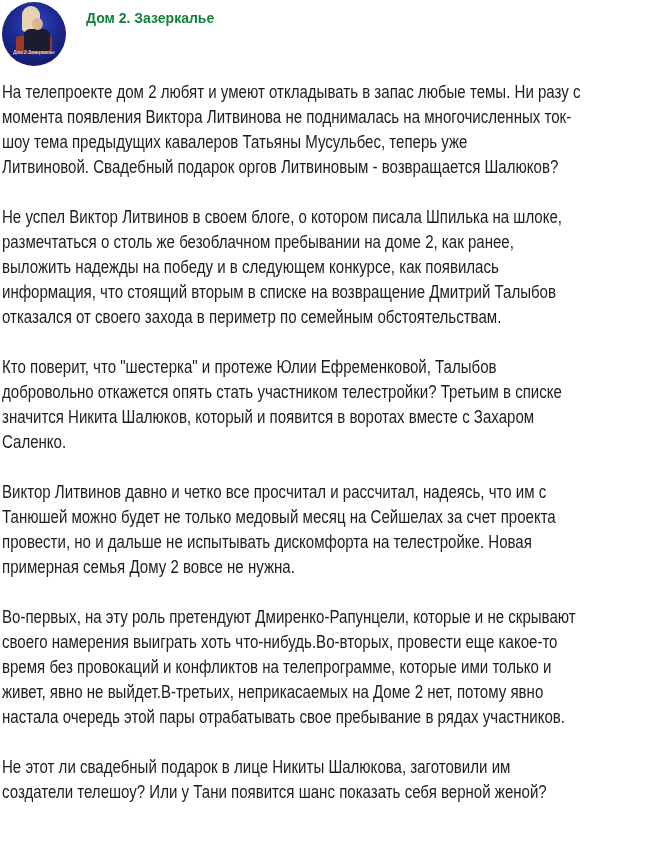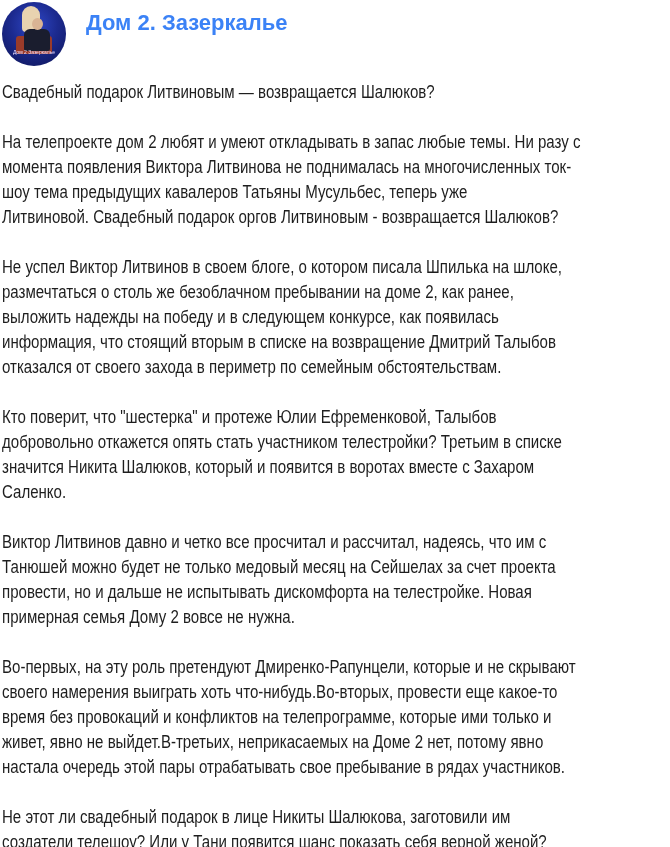--- a/index.html
+++ b/index.html
@@ -10,22 +10,22 @@
     overflow: hidden;
     background: radial-gradient(circle at 50% 35%, #2f48c8 0%, #1c2a8f 45%, #0d1455 100%);
   }
   .avatar .fig-woman { position: absolute; left: 20px; top: 4px; width: 18px; height: 26px; border-radius: 9px 9px 4px 4px; background: #e8d3b0; }
   .avatar .fig-man-head { position: absolute; left: 30px; top: 16px; width: 11px; height: 12px; border-radius: 50%; background: #d9b494; }
   .avatar .fig-man-body { position: absolute; left: 22px; top: 27px; width: 26px; height: 22px; border-radius: 6px 6px 2px 2px; background: #1a1d2e; }
   .avatar .chair { position: absolute; left: 14px; top: 34px; width: 36px; height: 18px; background: #9a3b2a; border-radius: 3px; }
   .avatar .caption { position: absolute; left: 8px; top: 48px; width: 48px; height: 10px; font-family: "Liberation Sans", sans-serif; font-size: 5px; color: #f0e0ff; text-align: center; line-height: 5px; }
   .title {
     position: absolute; left: 86px; top: 10px;
-    font-family: "Liberation Sans", sans-serif; font-weight: bold; font-size: 22px;
-    color: #3b82f6; white-space: nowrap;
+    font-family: "Liberation Sans", sans-serif; font-weight: bold; font-size: 14px;
+    color: #15803d; white-space: nowrap;
   }
   .content {
     position: absolute; left: 2px; top: 80px; width: 666px;
     font-family: "Liberation Sans", sans-serif; color: #1e1e1e;
   }
   .para { margin: 0 0 25px 0; }
   .line {
     display: block; height: 25px; line-height: 25px; font-size: 17.5px;
     white-space: nowrap; transform-origin: 0 50%; transform: scaleX(0.86);
   }
@@ -38,23 +38,20 @@
     <div class="fig-woman"></div>
     <div class="chair"></div>
     <div class="fig-man-body"></div>
     <div class="fig-man-head"></div>
     <div class="caption">Дом 2 Зазеркалье</div>
   </div>
   <div class="title">Дом 2. Зазеркалье</div>
 </div>
 
 <div class="content">
-  <div class="para">
-    <span class="line">Свадебный подарок Литвиновым — возвращается Шалюков?</span>
-  </div>
   <div class="para">
     <span class="line">На телепроекте дом 2 любят и умеют откладывать в запас любые темы. Ни разу с</span>
     <span class="line">момента появления Виктора Литвинова не поднималась на многочисленных ток-</span>
     <span class="line">шоу тема предыдущих кавалеров Татьяны Мусульбес, теперь уже</span>
     <span class="line">Литвиновой. Свадебный подарок оргов Литвиновым - возвращается Шалюков?</span>
   </div>
   <div class="para">
     <span class="line">Не успел Виктор Литвинов в своем блоге, о котором писала Шпилька на шлоке,</span>
     <span class="line">размечтаться о столь же безоблачном пребывании на доме 2, как ранее,</span>
     <span class="line">выложить надежды на победу и в следующем конкурсе, как появилась</span>

